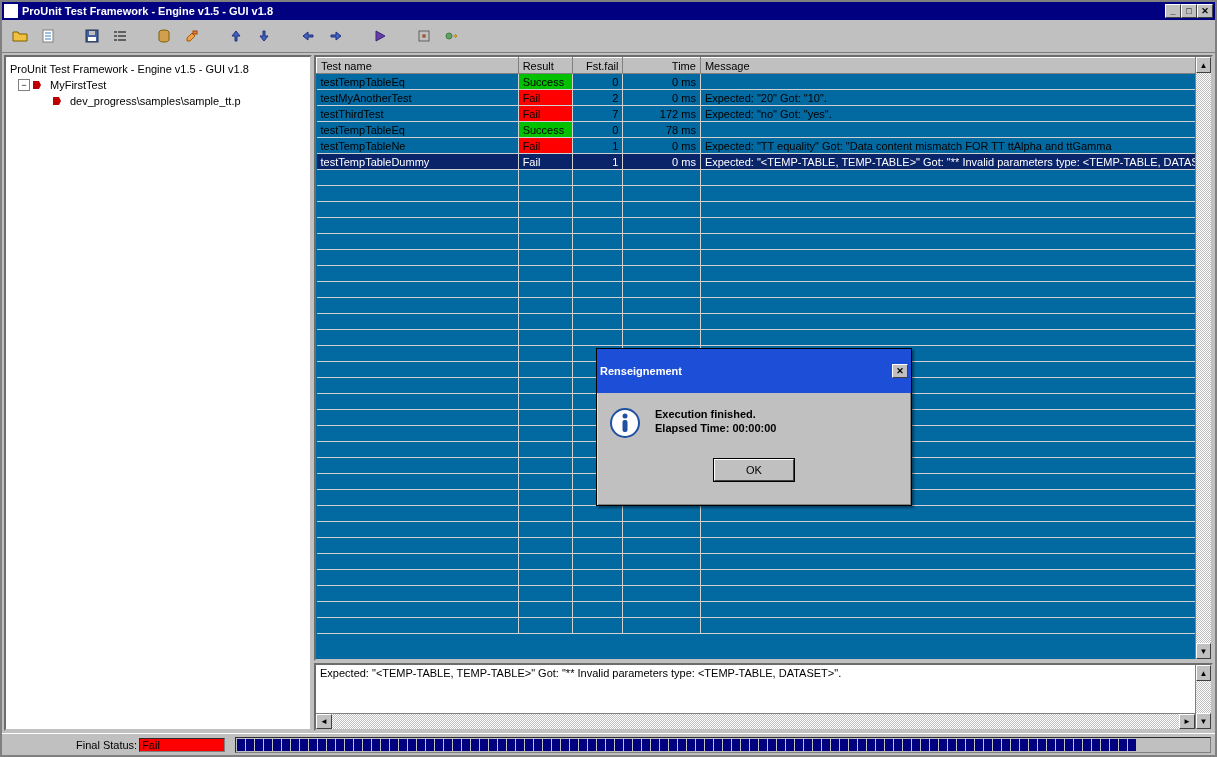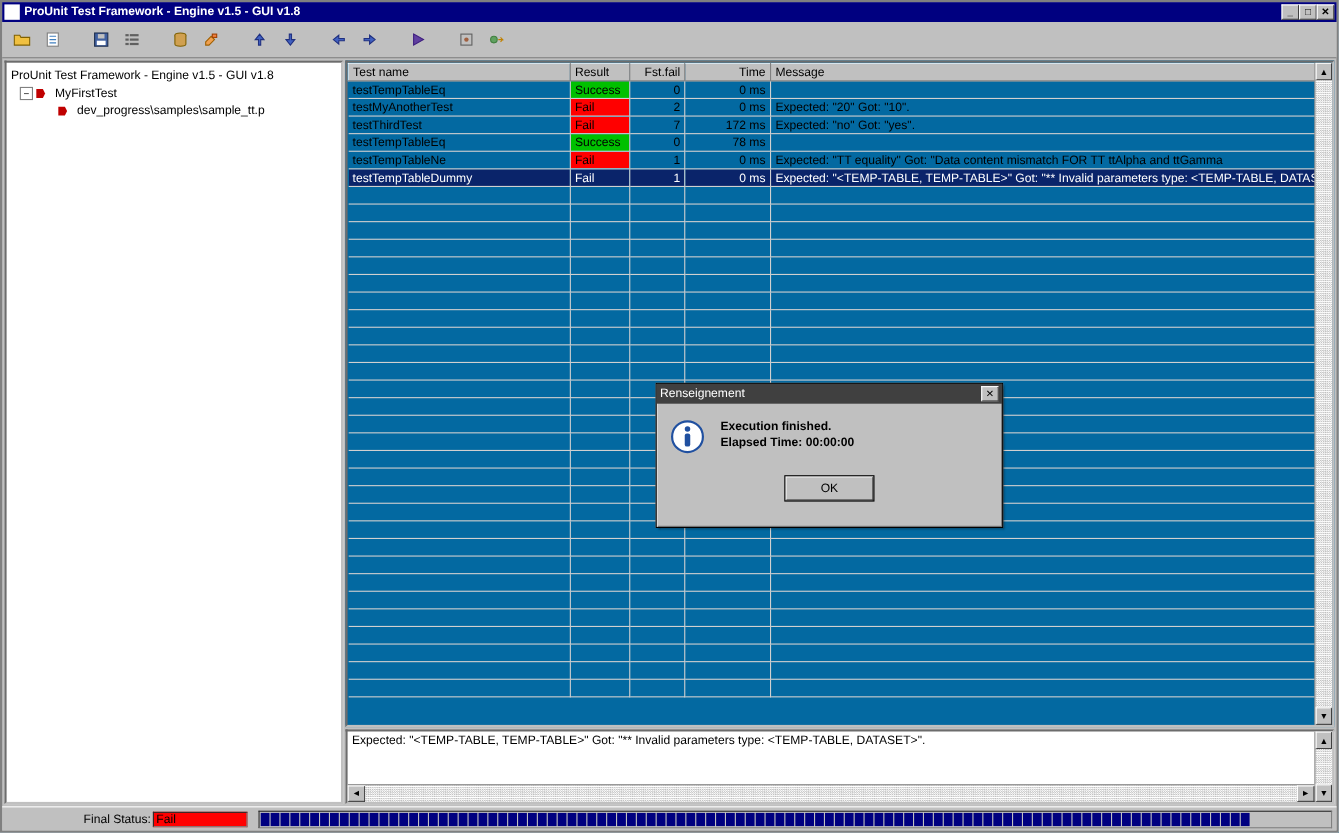--- a/index.html
+++ b/index.html
@@ -209,26 +209,26 @@
 
 .dialog {
   position: absolute;
   left: 596px; top: 348px;
   width: 316px;
   background: #c0c0c0;
   border: 1px solid #000;
   box-shadow: 2px 2px 2px rgba(0,0,0,0.4), inset 1px 1px 0 #dfdfdf, inset -1px -1px 0 #808080;
 }
 .dialog-title {
-  background: #404040;
+  background: #1d4ed8;
   color: #fff;
   display: flex;
   align-items: center;
-  padding: 2px 3px;
-  font-weight: normal;
+  padding: 15px 3px;
+  font-weight: bold;
   font-size: 11px;
 }
 .dialog-title-text { flex: 1; }
 .dialog-body {
   padding: 14px 12px 14px 12px;
   display: flex;
   align-items: flex-start;
   gap: 14px;
 }
 .info-icon {

